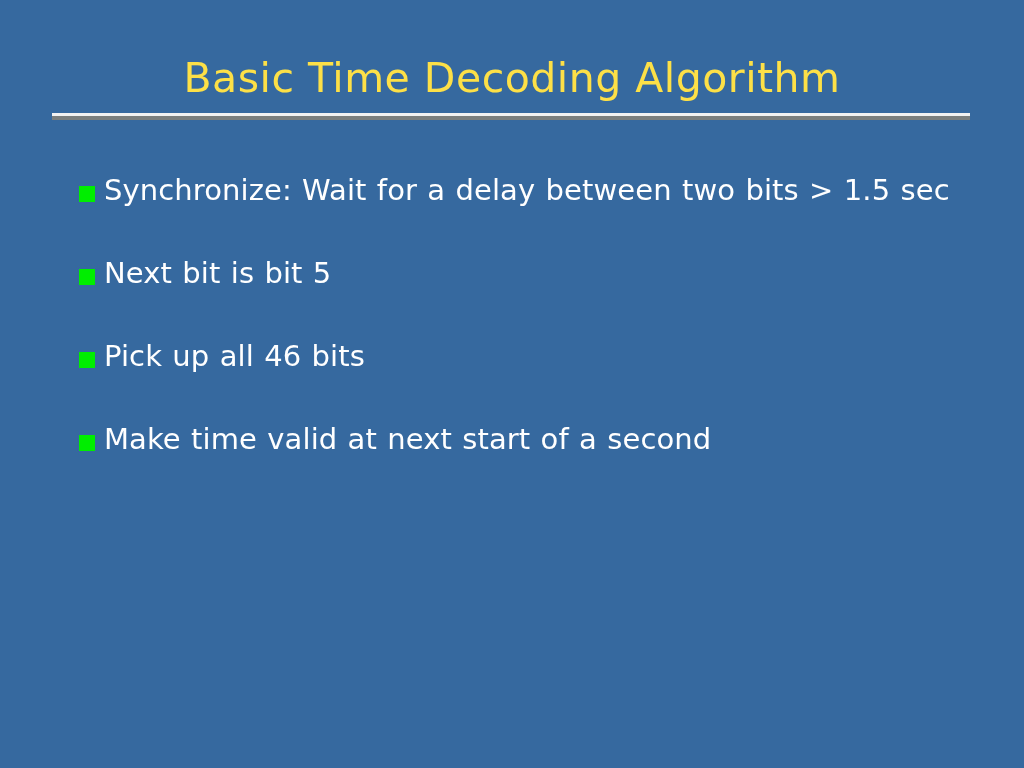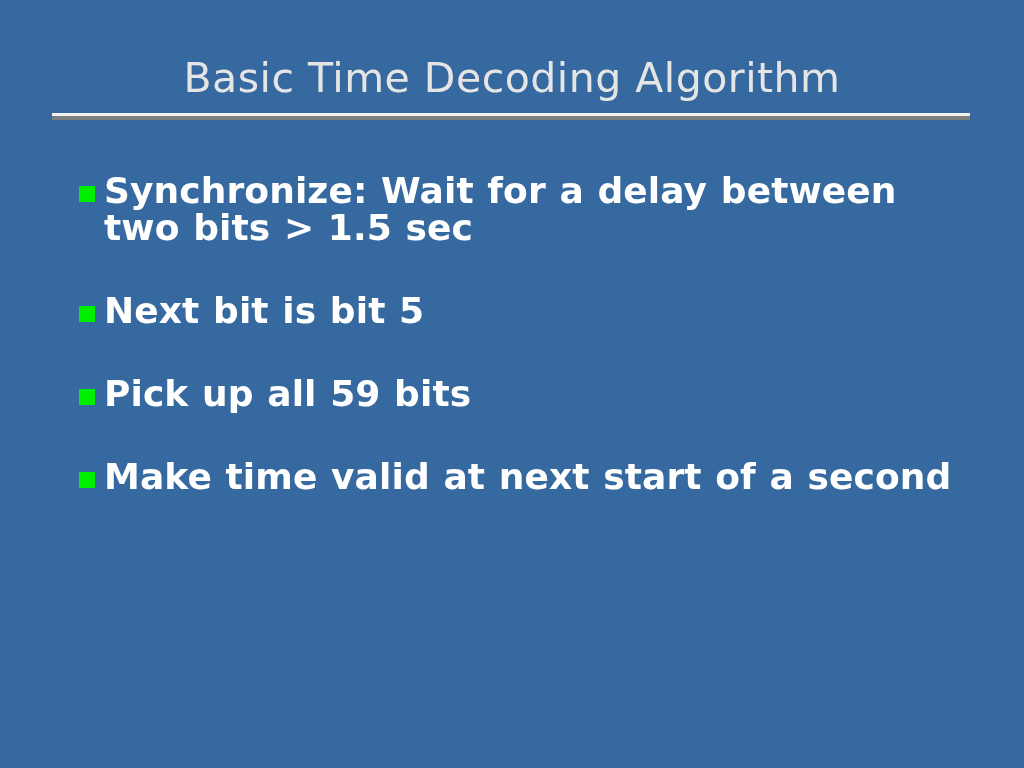--- a/index.html
+++ b/index.html
@@ -24,21 +24,21 @@
   
   .title-block {
     position: absolute;
     left: 0;
     top: 52px;
     width: 1024px;
     text-align: center;
   }
   .slide-title {
     display: block;
-    color: #e5e5e5;
+    color: #fde047;
     font-size: 41px;
     line-height: 52px;
     font-weight: 400;
     letter-spacing: 0.5px;
     white-space: nowrap;
     text-rendering: optimizeLegibility;
   }
 
   
   .title-rule {
@@ -88,23 +88,23 @@
     position: absolute;
     left: 0;
     top: 14px;
     width: 16px;
     height: 16px;
     background: #00ee00;
   }
   .bullet-text {
     display: block;
     color: #ffffff;
-    font-size: 36px;
+    font-size: 29px;
     line-height: 37px;
-    font-weight: 700;
+    font-weight: 400;
     letter-spacing: 0.1px;
     word-spacing: 1px;
   }
 </style>
 </head>
 <body>
 
 <div class="slide">
 
   <div class="title-block">
@@ -123,21 +123,21 @@
       <span class="bullet-text">Synchronize:  Wait for a delay between two bits &gt; 1.5 sec</span>
     </li>
 
     <li class="bullet-item">
       <span class="bullet-marker"></span>
       <span class="bullet-text">Next bit is bit 5</span>
     </li>
 
     <li class="bullet-item">
       <span class="bullet-marker"></span>
-      <span class="bullet-text">Pick up all 59 bits</span>
+      <span class="bullet-text">Pick up all 46 bits</span>
     </li>
 
 
     <li class="bullet-item">
       <span class="bullet-marker"></span>
       <span class="bullet-text">Make time valid at next start of a second</span>
     </li>
 
   </ul>
 </div>

